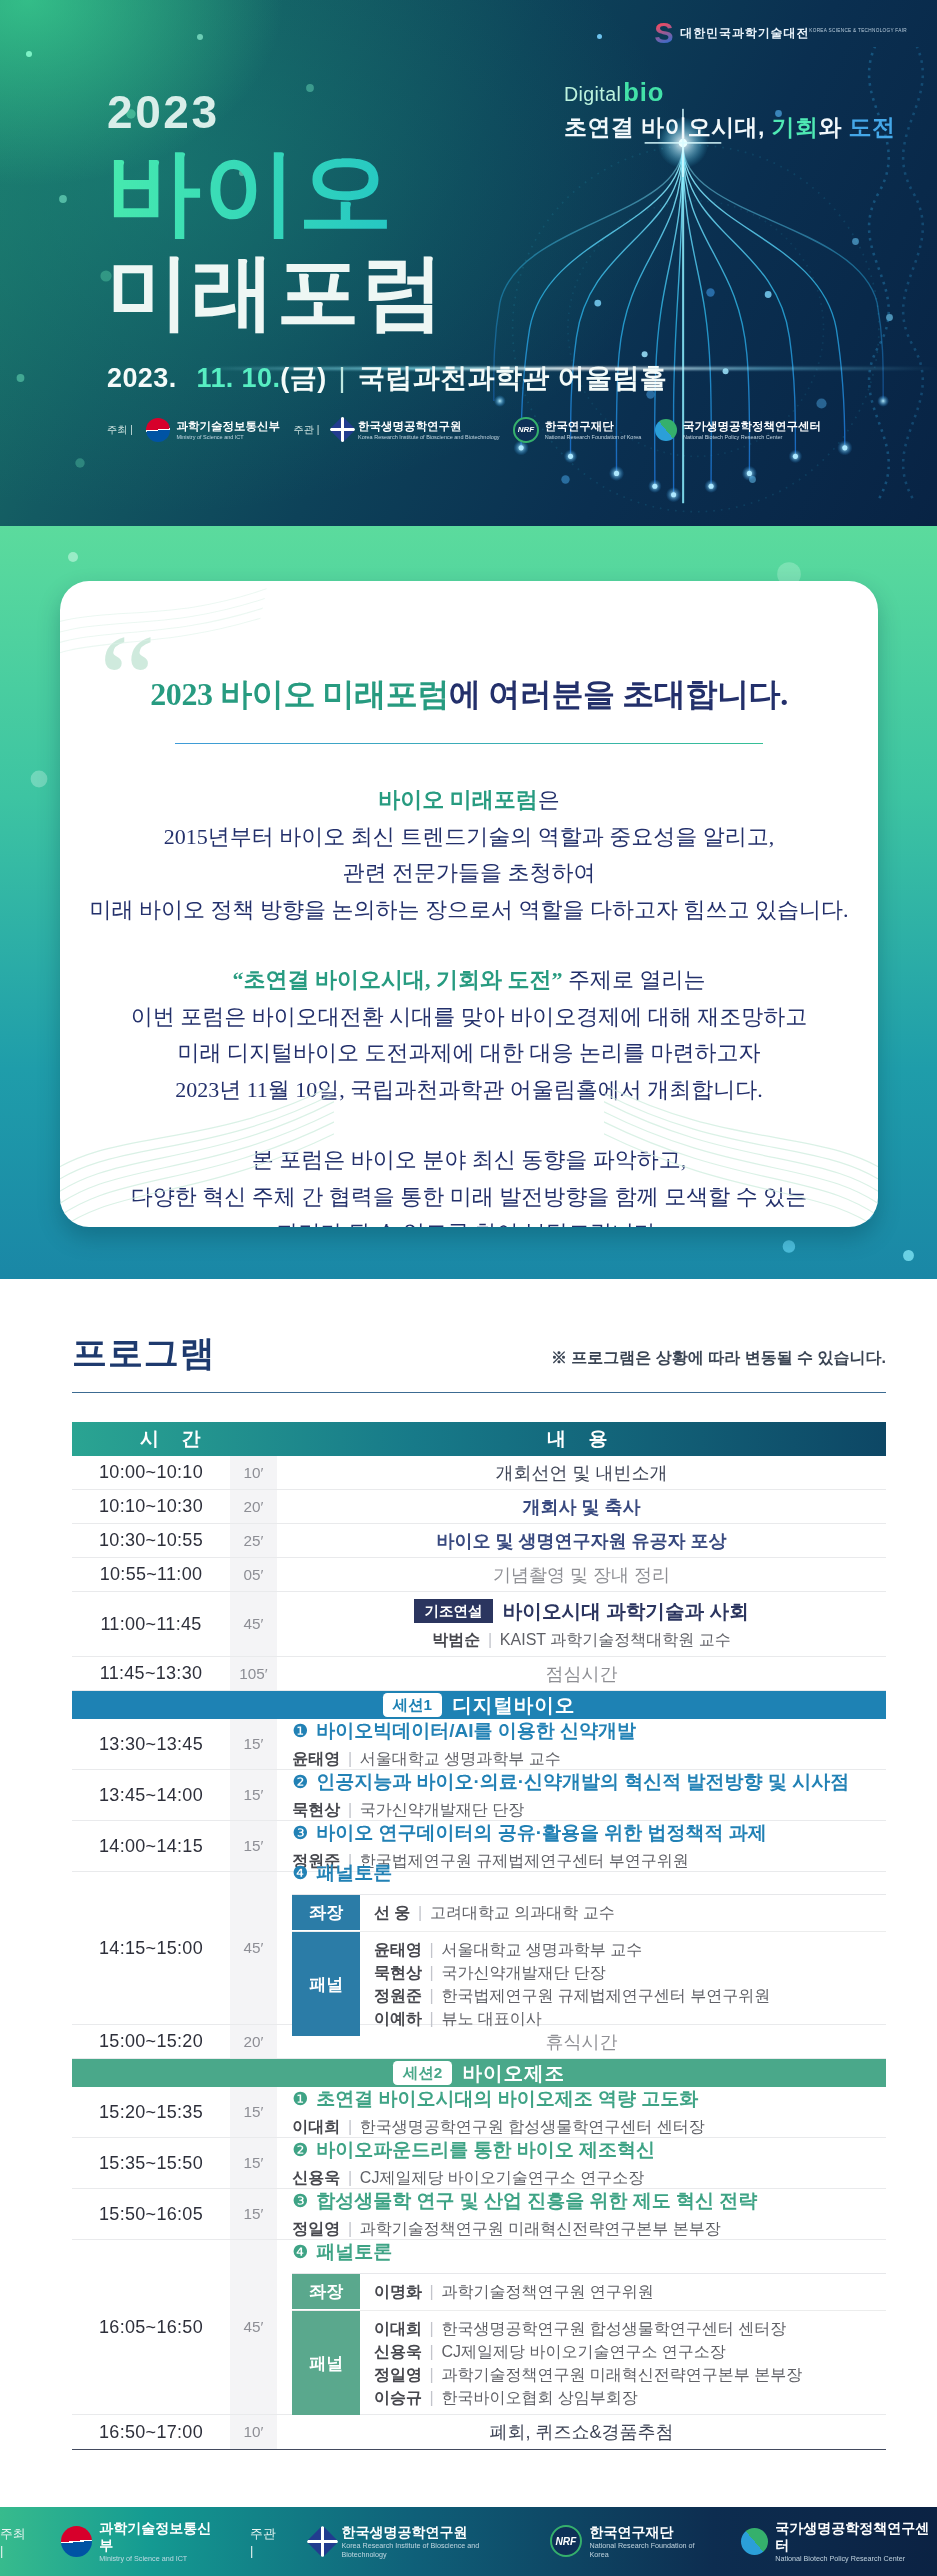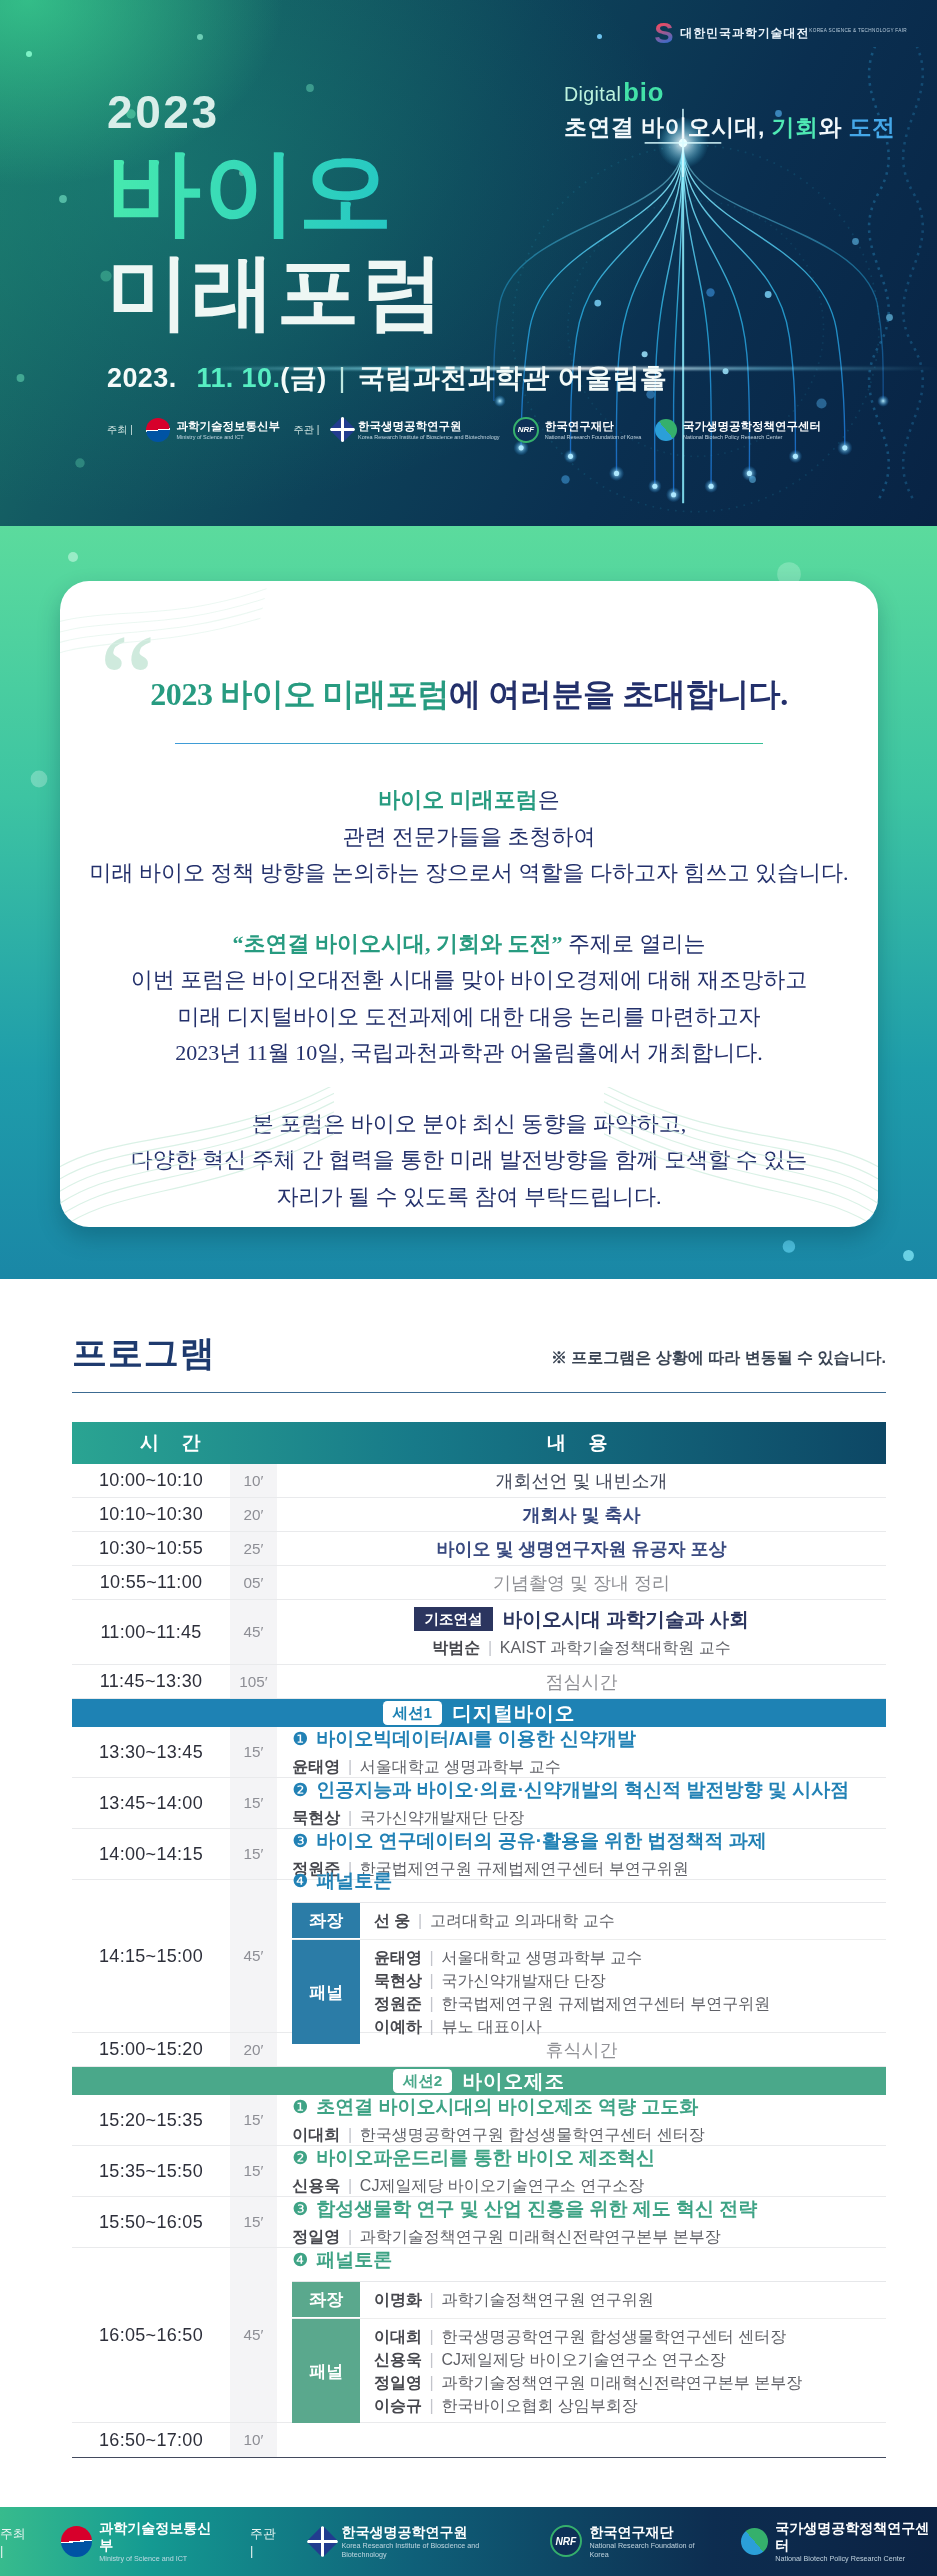--- a/index.html
+++ b/index.html
@@ -91,21 +91,21 @@
   .wave-tl{left:-25.6px;top:-17px;transform:rotate(12deg);opacity:.7;}
 
   
   .program{position:relative;height:1228px;background:#ffffff;box-sizing:border-box;padding:55px 51px 0 72px;}
   .prog-head{display:flex;align-items:flex-end;justify-content:space-between;width:814px;}
   .prog-title{font-size:35px;font-weight:800;color:#1e3a6e;letter-spacing:0.9px;line-height:1.1;}
   .prog-note{font-size:16px;font-weight:700;color:#3a4453;padding-bottom:3.4px;}
   .prog-divider{width:814px;height:1.7px;background:#3c6b92;margin-top:19px;}
   .ptable-wrap{width:814px;margin-top:29px;border-bottom:1.7px solid #434a5e;}
 
-  .thead{display:flex;height:42px;color:#ffffff;font-size:19px;font-weight:700;letter-spacing:8.5px;
+  .thead{display:flex;height:34px;color:#ffffff;font-size:19px;font-weight:700;letter-spacing:8.5px;
     background:linear-gradient(90deg,#2aa492 0%,#177a89 42%,#0d4765 100%);}
   .th-time{width:205px;display:flex;align-items:center;justify-content:center;}
   .th-body{flex:1;display:flex;align-items:center;justify-content:center;}
 
   .row{display:flex;border-bottom:0.9px solid #e9eaec;box-sizing:border-box;}
   .c-time{width:158px;display:flex;align-items:center;justify-content:center;font-size:18px;color:#2d2f3a;letter-spacing:0.3px;}
   .c-dur{width:47px;background:#f4f4f6;display:flex;align-items:center;justify-content:center;font-size:15.3px;color:#8d8e95;}
   .c-body{flex:1;display:flex;align-items:center;justify-content:center;font-size:18px;}
   .col{flex-direction:column;}
   .left{align-items:flex-start;justify-content:center;padding-left:15.3px;}
@@ -303,20 +303,21 @@
 
   <section class="invite">
     <div class="bokeh bk-mint"></div>
     <div class="bokeh bk-cyan2"></div>
     <div class="card">
       <div class="quote">“</div>
       <h1 class="inv-title"><span class="hl">2023 바이오 미래포럼</span><span>에 여러분을 초대합니다.</span></h1>
       <div class="inv-divider"></div>
       <p class="para">
         <span class="line"><span class="hl">바이오 미래포럼</span><span>은</span></span>
+        <span class="line">2015년부터 바이오 최신 트렌드기술의 역할과 중요성을 알리고,</span>
         <span class="line">관련 전문가들을 초청하여</span>
         <span class="line">미래 바이오 정책 방향을 논의하는 장으로서 역할을 다하고자 힘쓰고 있습니다.</span>
       </p>
       <p class="para">
         <span class="line"><span class="hl">“초연결 바이오시대, 기회와 도전”</span><span> 주제로 열리는</span></span>
         <span class="line">이번 포럼은 바이오대전환 시대를 맞아 바이오경제에 대해 재조망하고</span>
         <span class="line">미래 디지털바이오 도전과제에 대한 대응 논리를 마련하고자</span>
         <span class="line">2023년 11월 10일, 국립과천과학관 어울림홀에서 개최합니다.</span>
       </p>
       <p class="para">
@@ -544,20 +545,21 @@
                 <div class="pline"><span class="spk-n">이승규</span><span class="spk-sep">|</span><span>한국바이오협회 상임부회장</span></div>
               </div>
             </div>
           </div>
         </div>
       </div>
 
       <div class="row r-s" style="border-bottom:none;">
         <div class="c-time">16:50~17:00</div>
         <div class="c-dur">10′</div>
+        <div class="c-body t-dark">폐회, 퀴즈쇼&amp;경품추첨</div>
       </div>
     </div>
   </section>
 
   <footer class="footer">
     <span class="host-label">주최 |</span>
     <span class="org">
       <span class="logo logo-msit"></span>
       <span class="org-txt">
           <span class="org-ko">과학기술정보통신부</span>

